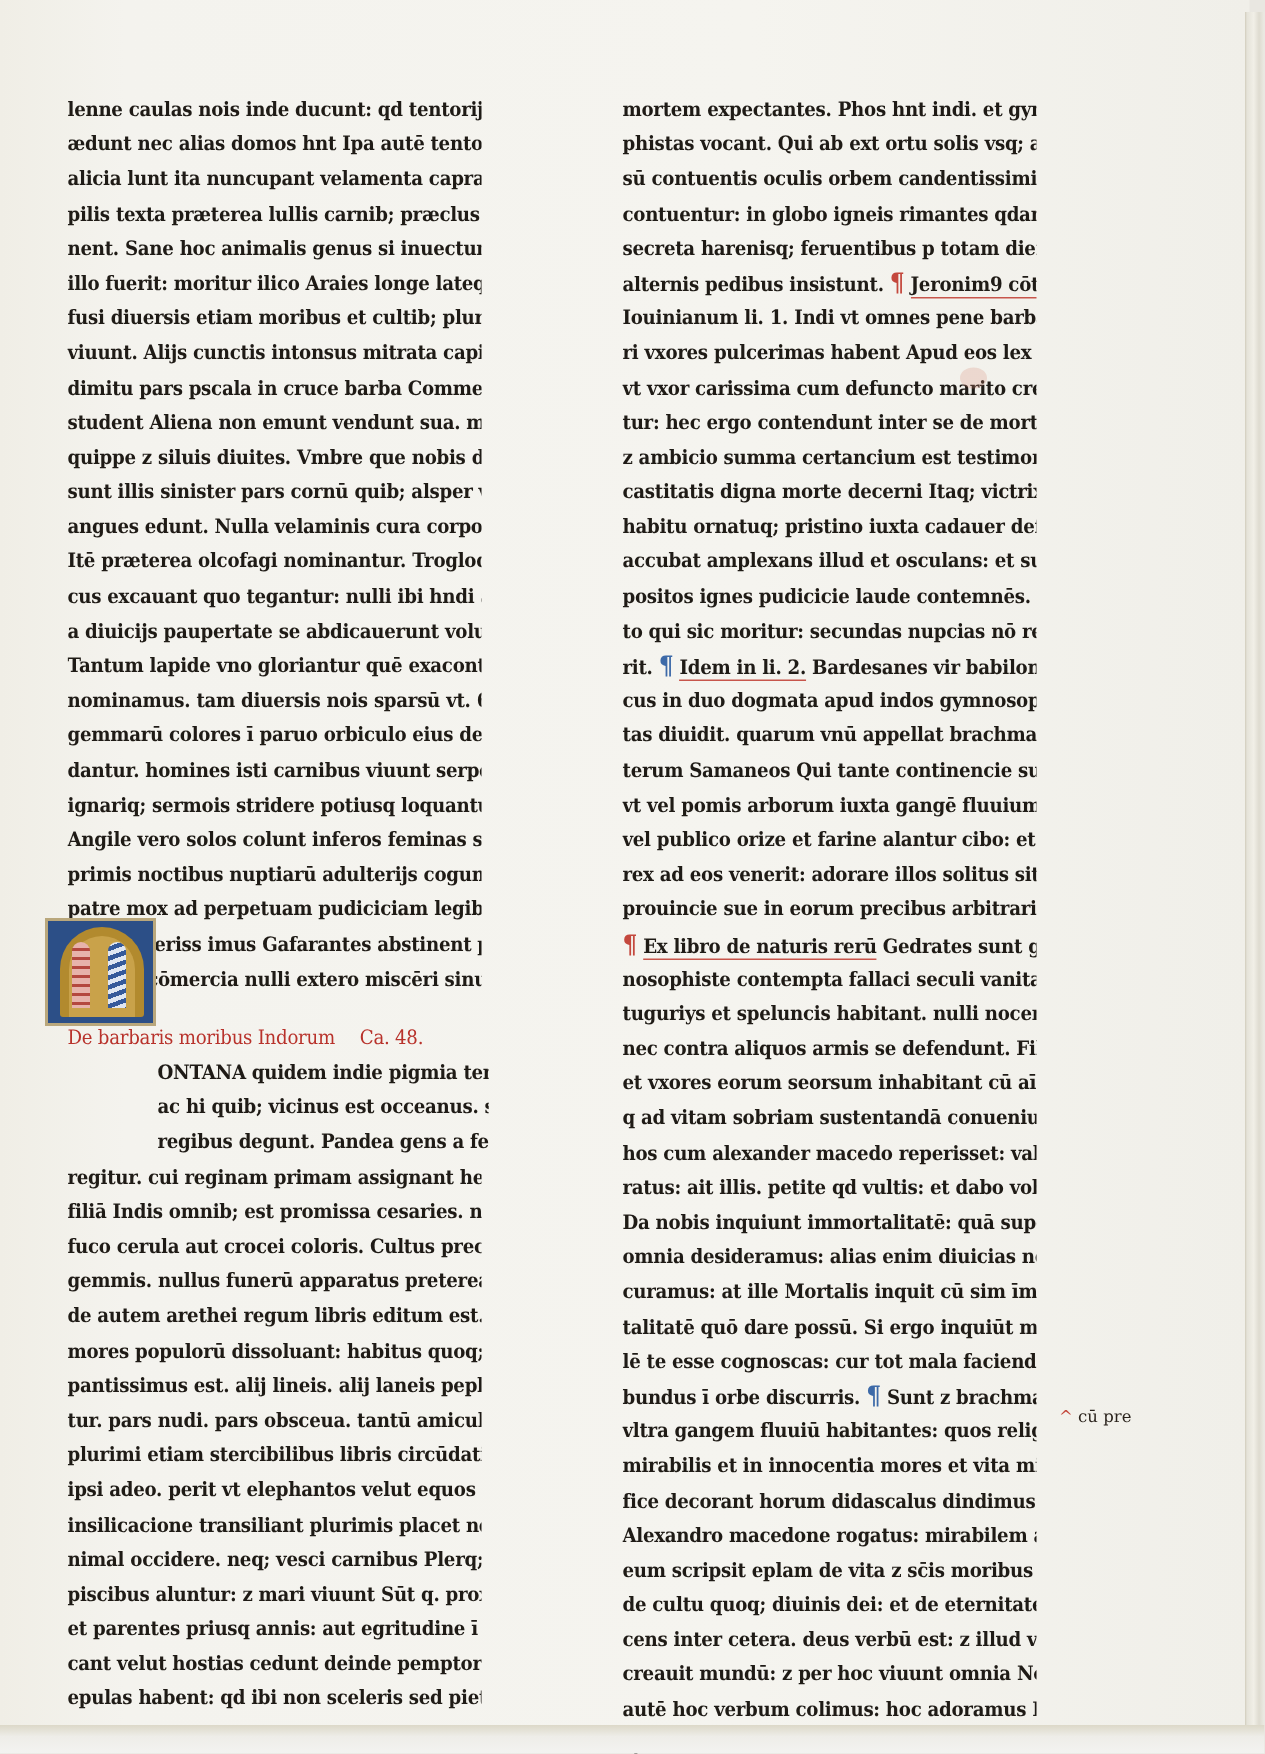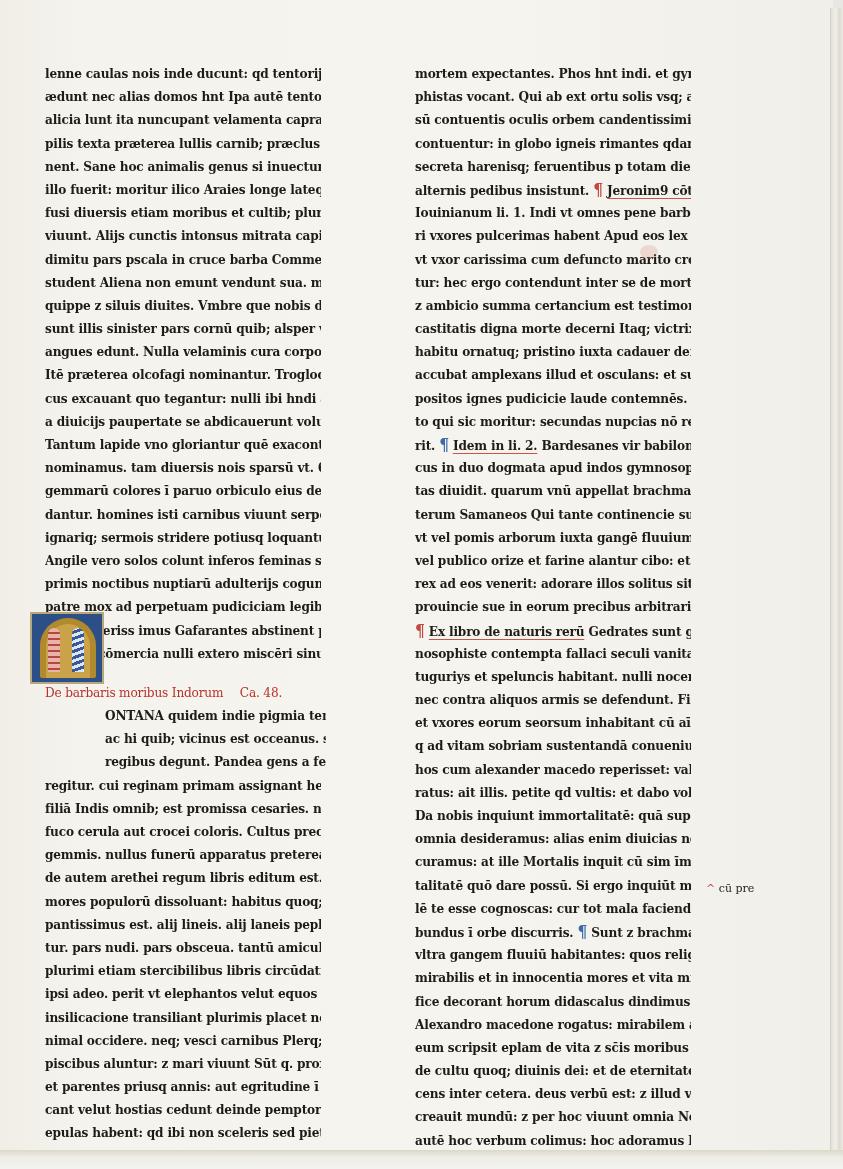--- a/index.html
+++ b/index.html
@@ -44,21 +44,21 @@
   }
   .initial .m {
     position: absolute; left: 8px; top: 4px; width: 56px; height: 60px;
     border: 6px solid #b28a2e; border-bottom: none; border-radius: 28px 28px 2px 2px;
     box-sizing: border-box; background: #c9a24a;
   }
   .initial .bar1 { position:absolute; left: 16px; top: 14px; width: 12px; height: 44px; background: repeating-linear-gradient(180deg,#e7b3ab 0 4px,#b4483f 4px 6px); border-radius: 6px 6px 0 0; }
   .initial .bar2 { position:absolute; left: 40px; top: 14px; width: 12px; height: 44px; background: repeating-linear-gradient(160deg,#dfe6f2 0 3px,#35599a 3px 6px); border-radius: 6px 6px 0 0; }
   .initial-lines { padding-left: 60px; }
   .marginal {
-    position: absolute; left: 706px; top: 882px; font-size: 11px; color:#2a231c;
+    position: absolute; left: 706px; top: 938px; font-size: 11px; color:#2a231c;
     font-family: "DejaVu Serif", serif;
   }
   .marginal .caret { color: #c4483d; }
   .stain { position:absolute; border-radius:50%; background: rgba(215,140,120,0.25); }
 </style>
 </head>
 <body>
 
 <div class="page">
 

